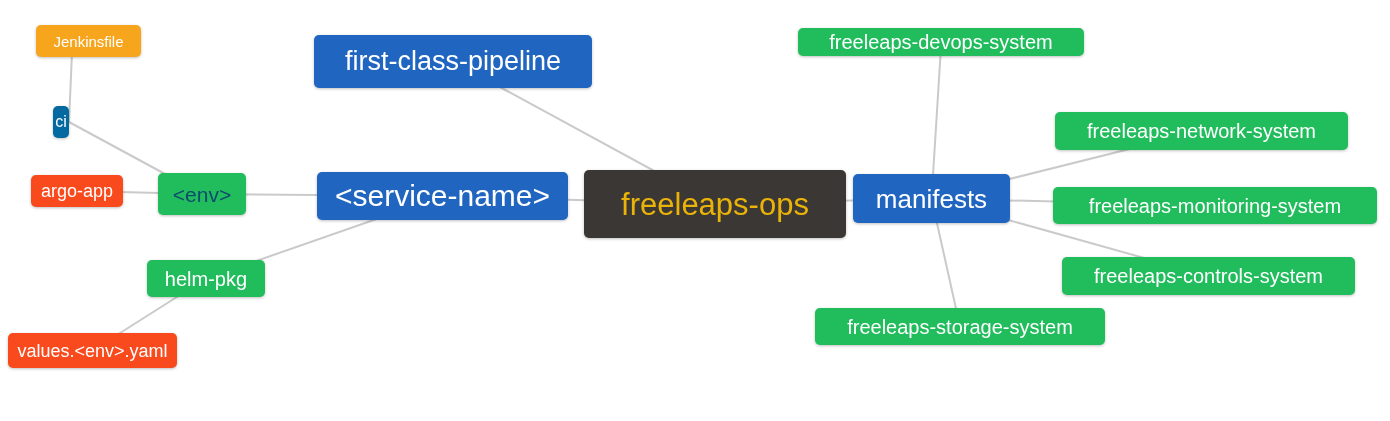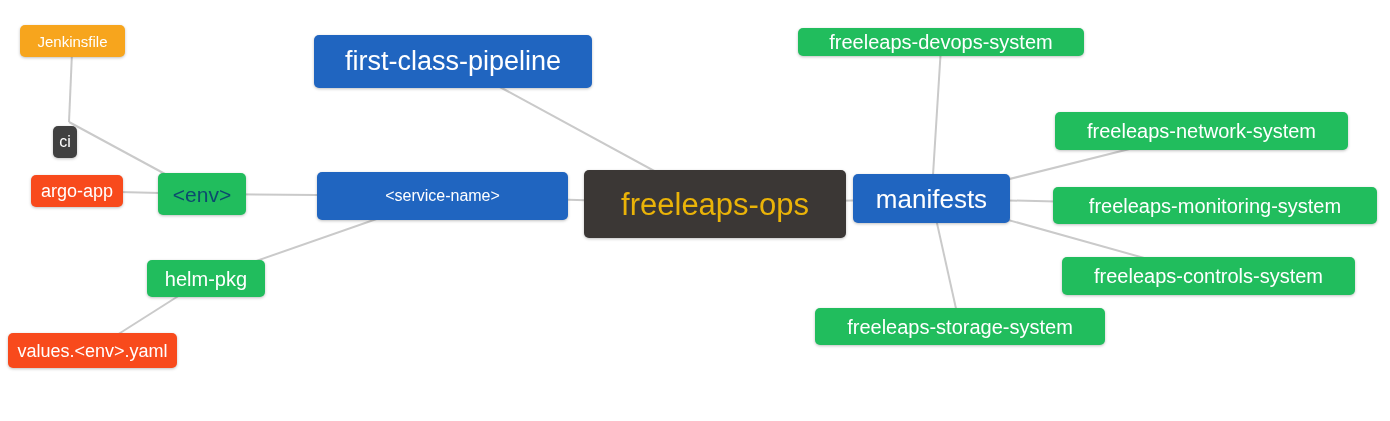--- a/index.html
+++ b/index.html
@@ -56,39 +56,39 @@
       <line x1="931.5" y1="198.5" x2="1208.5" y2="276" stroke="#cacaca" stroke-width="2"></line>
       <line x1="931.5" y1="198.5" x2="960" y2="326.5" stroke="#cacaca" stroke-width="2"></line>
     </svg>
   <div id="nodes">
       <div class="node" style="left: 584px; top: 170px; width: 262px; height: 68px; font-size: 31px; background: rgb(59, 55, 53); color: #eab308;">
         <span>freeleaps-ops</span>
       </div>
       <div class="node" style="left: 314px; top: 35px; width: 278px; height: 53px; font-size: 27px; background: rgb(32, 101, 192); color: rgb(255, 255, 255); text-align: right;">
         <span>first-class-pipeline</span>
       </div>
-      <div class="node" style="left: 317px; top: 172px; width: 251px; height: 48px; font-size: 16px; background: rgb(32, 101, 192); color: rgb(255, 255, 255);">
+      <div class="node" style="left: 317px; top: 172px; width: 251px; height: 48px; font-size: 30px; background: rgb(32, 101, 192); color: rgb(255, 255, 255);">
         <span>&lt;service-name&gt;</span>
       </div>
       <div class="node" style="left: 853px; top: 174px; width: 157px; height: 49px; font-size: 26px; background: rgb(32, 101, 192); color: rgb(255, 255, 255);">
         <span>manifests</span>
       </div>
       <div class="node" style="left: 158px; top: 173px; width: 88px; height: 42px; font-size: 21px; background: rgb(33, 189, 93); color: #0c4a6e; justify-content: center;">
         <span>&lt;env&gt;</span>
       </div>
       <div class="node" style="left: 147px; top: 260px; width: 118px; height: 37px; font-size: 20px; background: rgb(33, 189, 93); color: rgb(255, 255, 255);">
         <span>helm-pkg</span>
       </div>
-      <div class="node" style="left: 53px; top: 106px; width: 24px; height: 32px; font-size: 16px; background: #404040; color: rgb(255, 255, 255); margin-top: 20px;">
+      <div class="node" style="left: 53px; top: 106px; width: 16px; height: 32px; font-size: 16px; background: #0369a1; color: rgb(255, 255, 255);">
         <span>ci</span>
       </div>
       <div class="node" style="left: 31px; top: 175px; width: 92px; height: 32px; font-size: 18px; background: rgb(248, 74, 28); color: rgb(255, 255, 255);">
         <span>argo-app</span>
       </div>
-      <div class="node" style="left: 20px; top: 25px; width: 105px; height: 32px; font-size: 15px; background: rgb(247, 165, 29); color: rgb(255, 255, 255);">
+      <div class="node" style="left: 36px; top: 25px; width: 105px; height: 32px; font-size: 15px; background: rgb(247, 165, 29); color: rgb(255, 255, 255);">
         <span>Jenkinsfile</span>
       </div>
       <div class="node" style="left: 8px; top: 333px; width: 169px; height: 35px; font-size: 18px; background: rgb(248, 74, 28); color: rgb(255, 255, 255);">
         <span>values.&lt;env&gt;.yaml</span>
       </div>
       <div class="node" style="left: 798px; top: 28px; width: 286px; height: 28px; font-size: 20px; background: rgb(33, 189, 93); color: rgb(255, 255, 255);">
         <span>freeleaps-devops-system</span>
       </div>
       <div class="node" style="left: 1055px; top: 112px; width: 293px; height: 38px; font-size: 20px; background: rgb(33, 189, 93); color: rgb(255, 255, 255);">
         <span>freeleaps-network-system</span>

